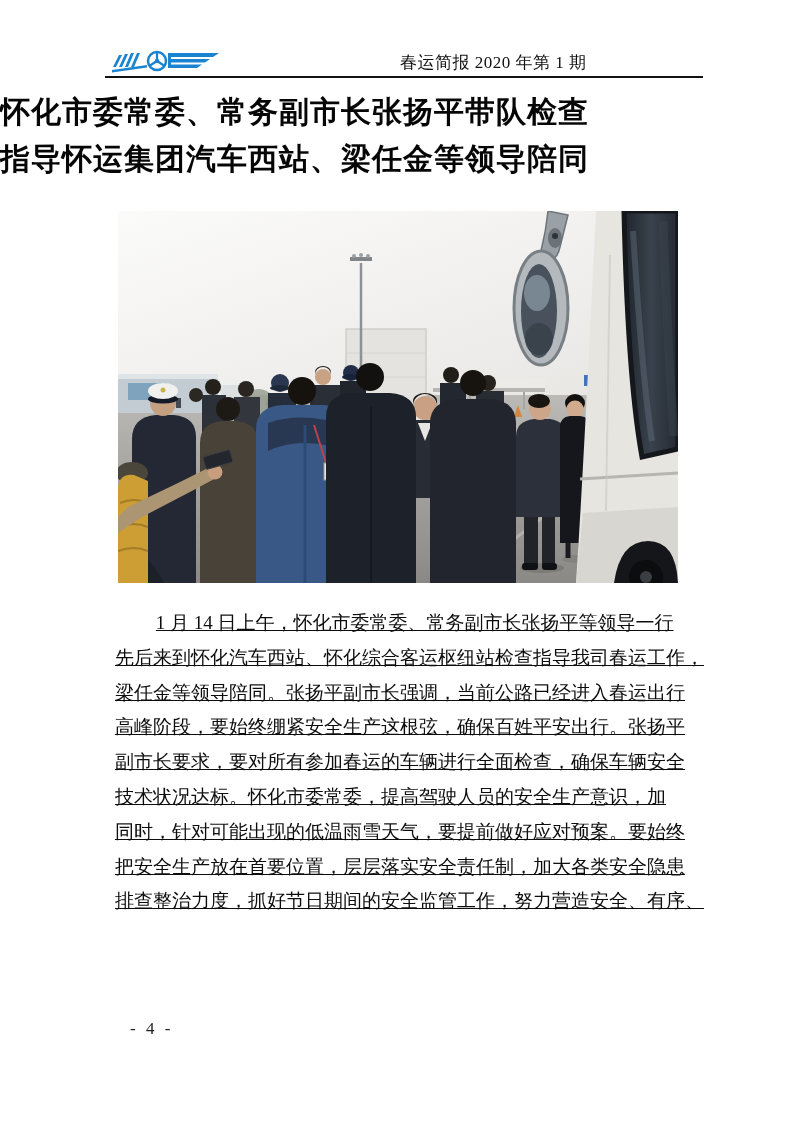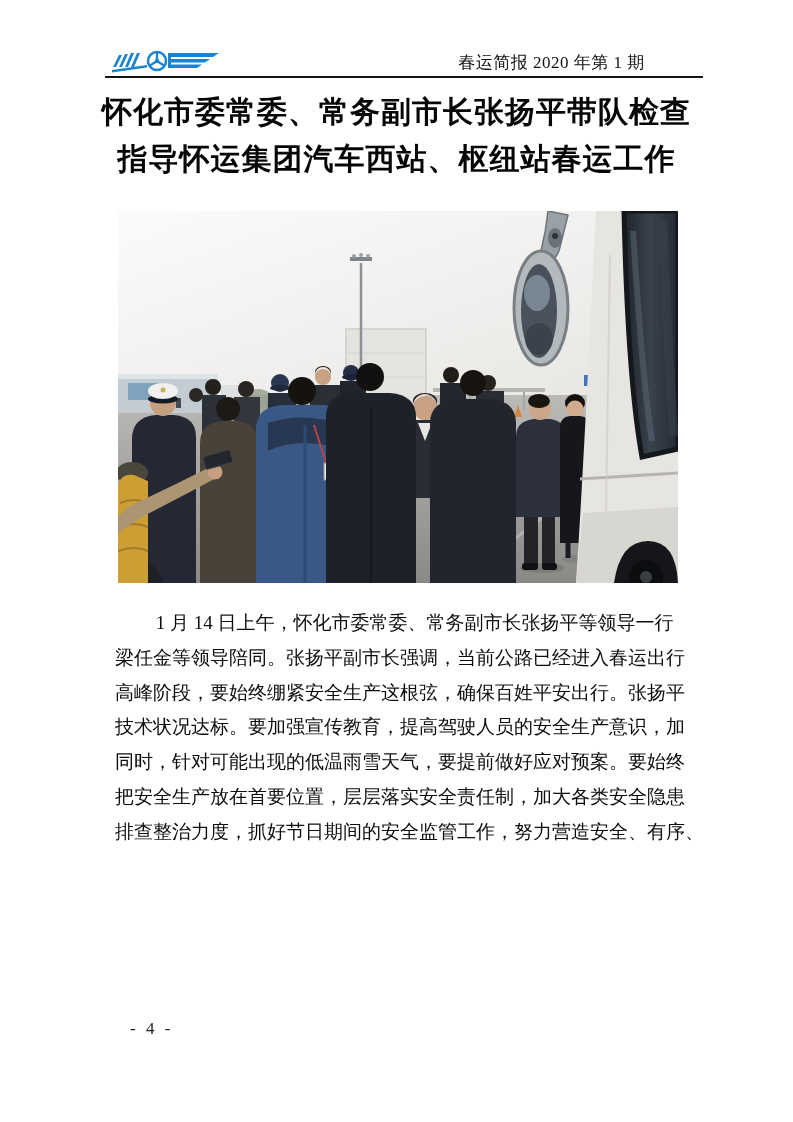--- a/index.html
+++ b/index.html
@@ -1,28 +1,28 @@
 <!DOCTYPE html>
 <html><head>
 <meta charset="utf-8">
 <style>
   html,body{margin:0;padding:0;background:#ffffff;}
   .page{position:relative;width:793px;height:1122px;background:#fff;overflow:hidden;
         font-family:"Liberation Serif","DejaVu Serif",serif;color:#111;}
   .logo{position:absolute;left:112px;top:45px;width:108px;height:32px;}
-  .issue{position:absolute;left:400px;top:51px;width:303px;text-align:center;
+  .issue{position:absolute;left:400px;top:51px;width:303px;text-align:left;
          font-size:17px;letter-spacing:.5px;white-space:nowrap;}
   .rule{position:absolute;left:105px;top:76px;width:598px;height:2px;background:#131313;}
-  .title{position:absolute;left:0;top:88px;width:793px;text-align:center;
+  .title{position:absolute;left:0;top:88px;width:793px;
          font-family:"Liberation Sans","DejaVu Sans",sans-serif;font-weight:700;
          font-size:30px;line-height:47px;letter-spacing:1px;color:#060606;}
   .photo{position:absolute;left:118px;top:211px;width:560px;height:372px;}
   .photo svg{display:block;}
   .bodytext{position:absolute;left:115px;top:606px;width:592px;
-            font-size:19px;line-height:34.8px;color:#0d0d0d;}
+            font-size:19px;line-height:34.8px;color:#0d0d0d;text-decoration:underline;}
   .bodytext .line{white-space:nowrap;}
   .bodytext .indent{text-indent:2.15em;}
   .pagenum{position:absolute;left:130px;top:1019px;font-size:17px;letter-spacing:3px;color:#222;}
 </style>
 </head>
 <body>
 
 <div class="page">
 
   <div class="logo">
@@ -48,21 +48,21 @@
       </g>
     </svg>
   </div>
 
   <div class="issue">春运简报 2020 年第 1 期</div>
 
   <div class="rule"></div>
 
   <div class="title">
     <div>怀化市委常委、常务副市长张扬平带队检查</div>
-    <div>指导怀运集团汽车西站、枢纽站春运工作</div>
+    <div>指导怀运集团汽车西站、梁任金等领导陪同</div>
   </div>
 
   <figure class="photo" style="margin:0">
     <svg viewBox="0 0 560 372" width="560" height="372">
       <defs>
         <linearGradient id="sky" x1="0" y1="0" x2="1" y2="1">
           <stop offset="0" stop-color="#fbfbfa"></stop>
           <stop offset="0.6" stop-color="#efeeec"></stop>
           <stop offset="1" stop-color="#e6e5e2"></stop>
         </linearGradient>
@@ -239,23 +239,25 @@
         <path d="M0,340 Q16,334 30,340" stroke="#a37d26" stroke-width="2" fill="none"></path>
         <path d="M0,306 L10,296 60,272 88,258 96,254 100,266 70,282 24,306 0,322 Z" fill="#ac9572"></path>
         <circle cx="97" cy="261" r="7.5" fill="#c79f7e"></circle>
         <rect x="86" y="242" width="28" height="13" rx="2" fill="#23262c" stroke="#3c4046" stroke-width="1" transform="rotate(-16 100 249)"></rect>
       </g>
     </svg>
   </figure>
 
   <div class="bodytext">
     <div class="line indent">1 月 14 日上午，怀化市委常委、常务副市长张扬平等领导一行</div>
+    <div class="line">先后来到怀化汽车西站、怀化综合客运枢纽站检查指导我司春运工作，</div>
     <div class="line">梁任金等领导陪同。张扬平副市长强调，当前公路已经进入春运出行</div>
     <div class="line">高峰阶段，要始终绷紧安全生产这根弦，确保百姓平安出行。张扬平</div>
-    <div class="line">技术状况达标。要加强宣传教育，提高驾驶人员的安全生产意识，加</div>
+    <div class="line">副市长要求，要对所有参加春运的车辆进行全面检查，确保车辆安全</div>
+    <div class="line">技术状况达标。怀化市委常委，提高驾驶人员的安全生产意识，加</div>
     <div class="line">同时，针对可能出现的低温雨雪天气，要提前做好应对预案。要始终</div>
     <div class="line">把安全生产放在首要位置，层层落实安全责任制，加大各类安全隐患</div>
     <div class="line">排查整治力度，抓好节日期间的安全监管工作，努力营造安全、有序、</div>
   </div>
 
   <div class="pagenum">- 4 -</div>
 
 </div>
 
 </body></html>

